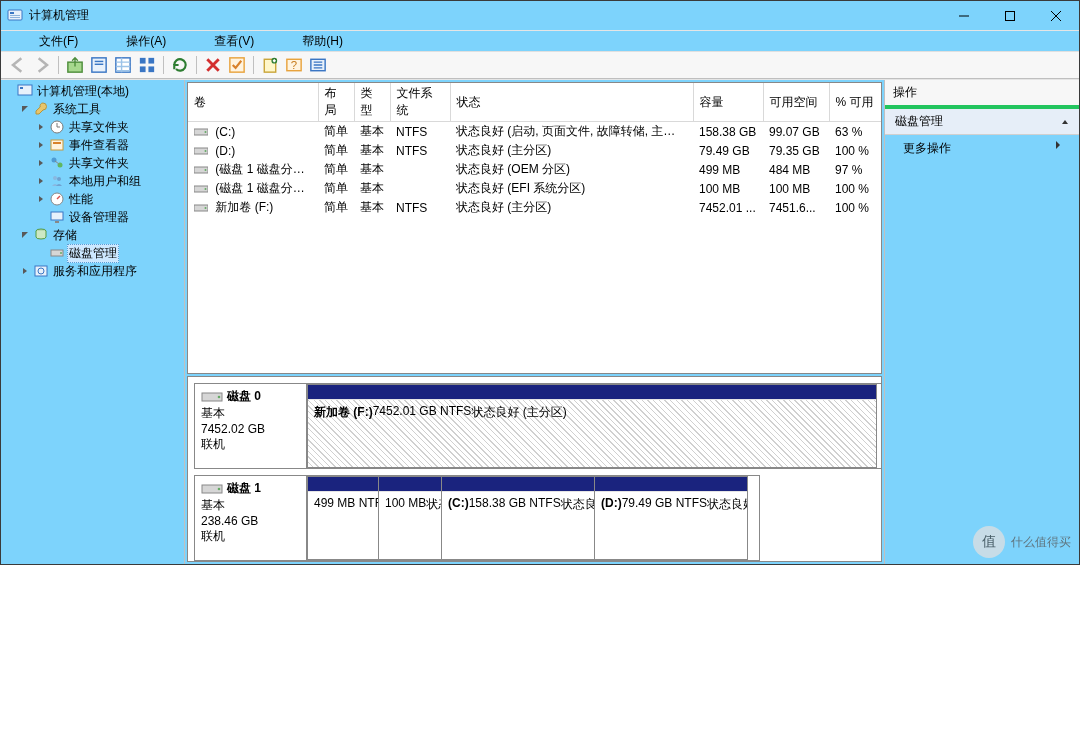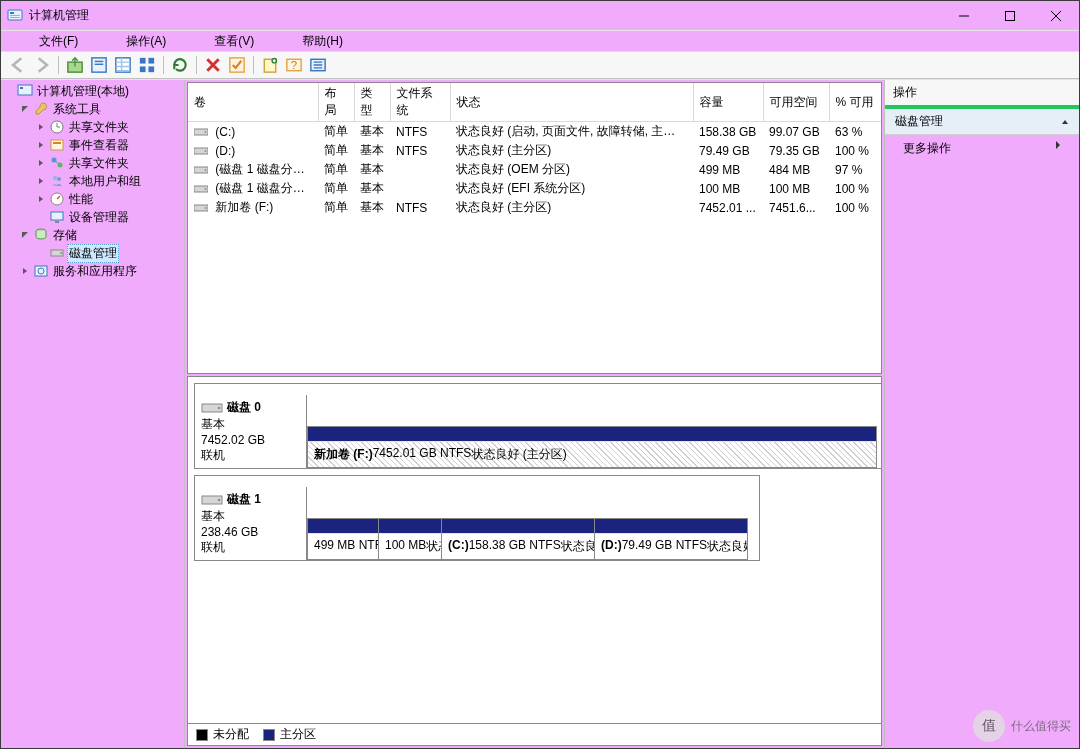--- a/index.html
+++ b/index.html
@@ -1,17 +1,17 @@
 <!DOCTYPE html>
 <html><head>
 <meta charset="utf-8">
 <style>
   * { box-sizing: border-box; }
   html, body { margin: 0; padding: 0; font-family: "Segoe UI", "Microsoft YaHei", Tahoma, sans-serif; font-size: 12px; color: #000; background: #fff; }
-  .window { width: 1080px; height: 749px; border: 1px solid #3a3a3a; display: flex; flex-direction: column; background: #f0abfc; position: relative; }
+  .window { width: 1080px; height: 565px; border: 1px solid #3a3a3a; display: flex; flex-direction: column; background: #7dd3fc; position: relative; }
 
   
   .titlebar { height: 30px; display: flex; align-items: center; padding: 0 0 0 6px; border-bottom: 1px solid #e5e5e5; }
   .titlebar .app-icon { width: 16px; height: 16px; margin-right: 6px; }
   .titlebar .title { flex: 1; font-size: 12px; }
   .win-btns { display: flex; height: 100%; }
   .win-btn { width: 46px; display: flex; align-items: center; justify-content: center; }
   .win-btn svg { width: 10px; height: 10px; }
 
   
@@ -46,21 +46,21 @@
   
   .vol-list { height: 292px; border: 1px solid #888; margin: 2px; overflow: auto; background: #fff; }
   .vol-table { width: 100%; border-collapse: collapse; table-layout: fixed; }
   .vol-table th { background: #fff; font-weight: 400; text-align: left; padding: 2px 6px; border-right: 1px solid #d9d9d9; border-bottom: 1px solid #d9d9d9; height: 20px; position: sticky; top: 0; }
   .vol-table td { padding: 1px 6px; height: 17px; white-space: nowrap; overflow: hidden; text-overflow: ellipsis; }
   .vol-icon { width: 14px; height: 10px; vertical-align: middle; margin-right: 4px; }
 
   
   .disk-wrap { flex:1; border: 1px solid #888; margin: 0 2px 2px 2px; overflow: auto; background: #fff; display:flex; flex-direction:column; }
   .disk-rows { flex:1; }
-  .disk-row { display: flex; border: 1px solid #888; margin: 6px; min-height: 86px; align-items: flex-end; }
+  .disk-row { display: flex; border: 1px solid #888; margin: 6px; min-height: 86px; }
   .disk-info { width: 112px; border-right: 1px solid #888; padding: 4px 6px; }
   .disk-info .dname { font-weight: 700; }
   .disk-info .dicon { width: 22px; height: 14px; display:inline-block; margin-right:4px; vertical-align:middle; }
   .parts { display: flex; flex: 1; }
   .part { border: 1px solid #888; margin-right: -1px; display: flex; flex-direction: column; }
   .part .stripe { height: 14px; background: #1a237e; }
   .part .body { padding: 4px 6px; flex:1; background: #fff; overflow:hidden; white-space:nowrap; }
   .part .pname { font-weight: 700; }
   .part.hatched .body { background: repeating-linear-gradient(45deg, #fff, #fff 3px, #d0d0d0 3px, #d0d0d0 4px); }
 

